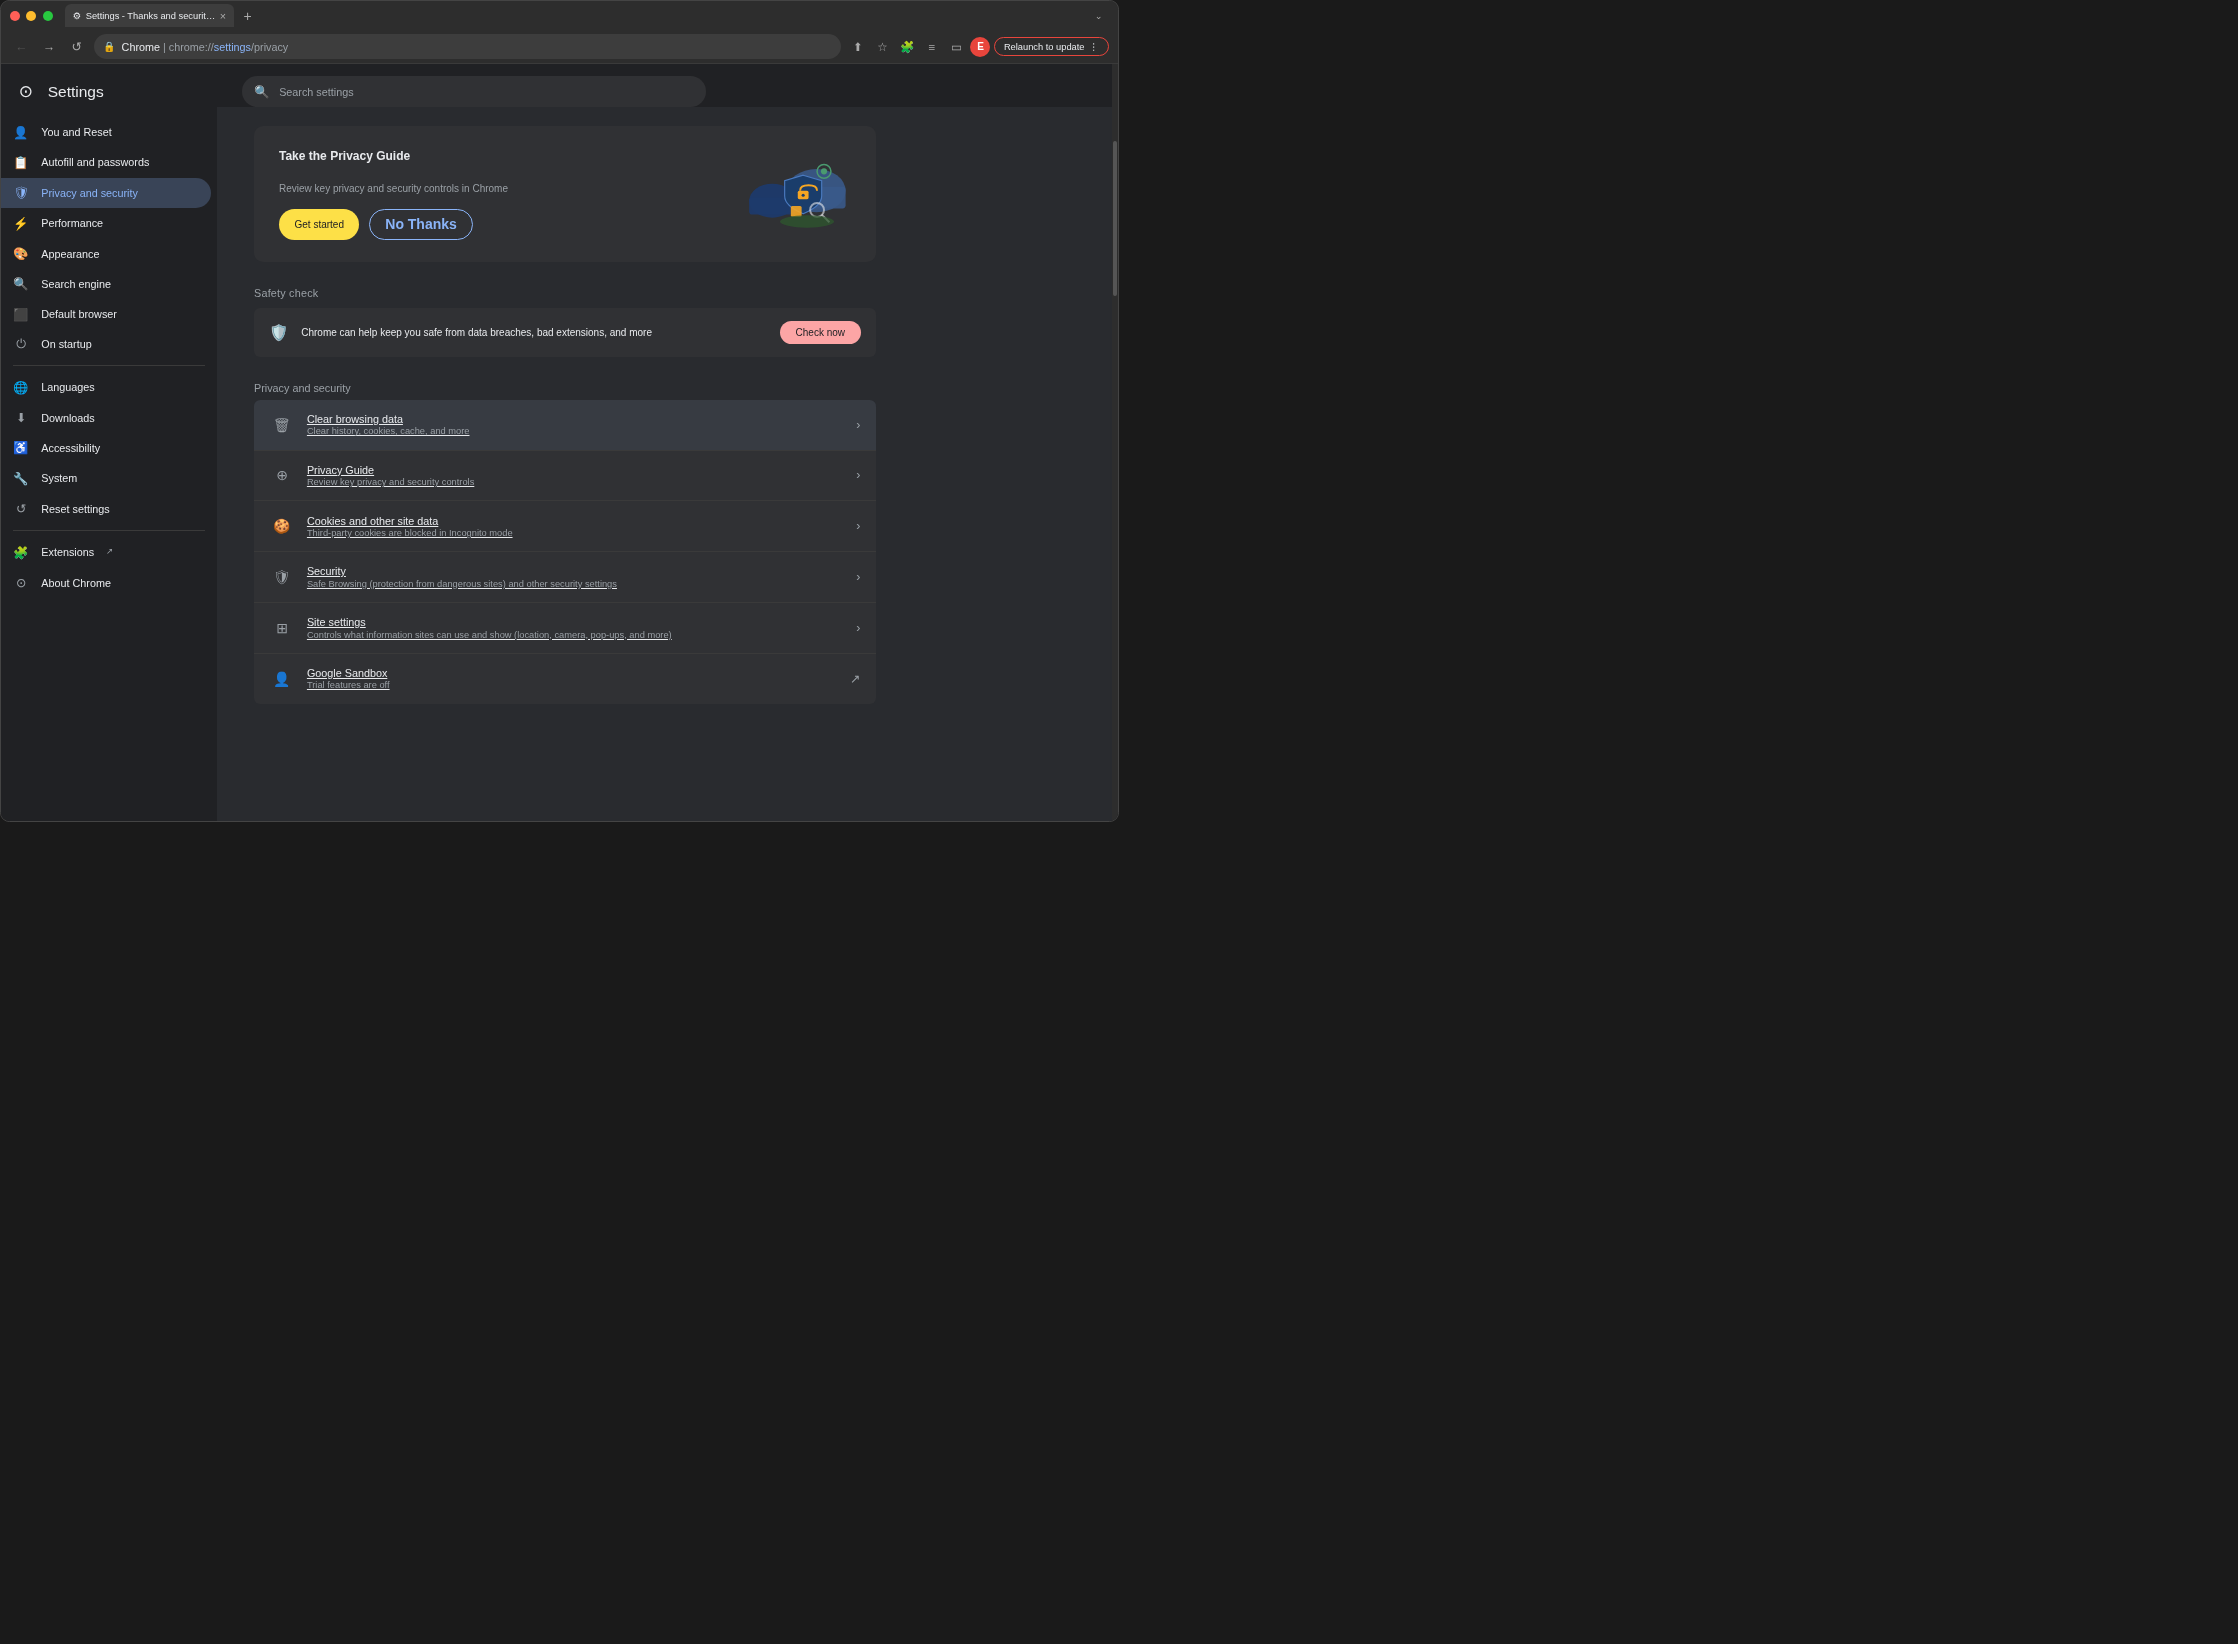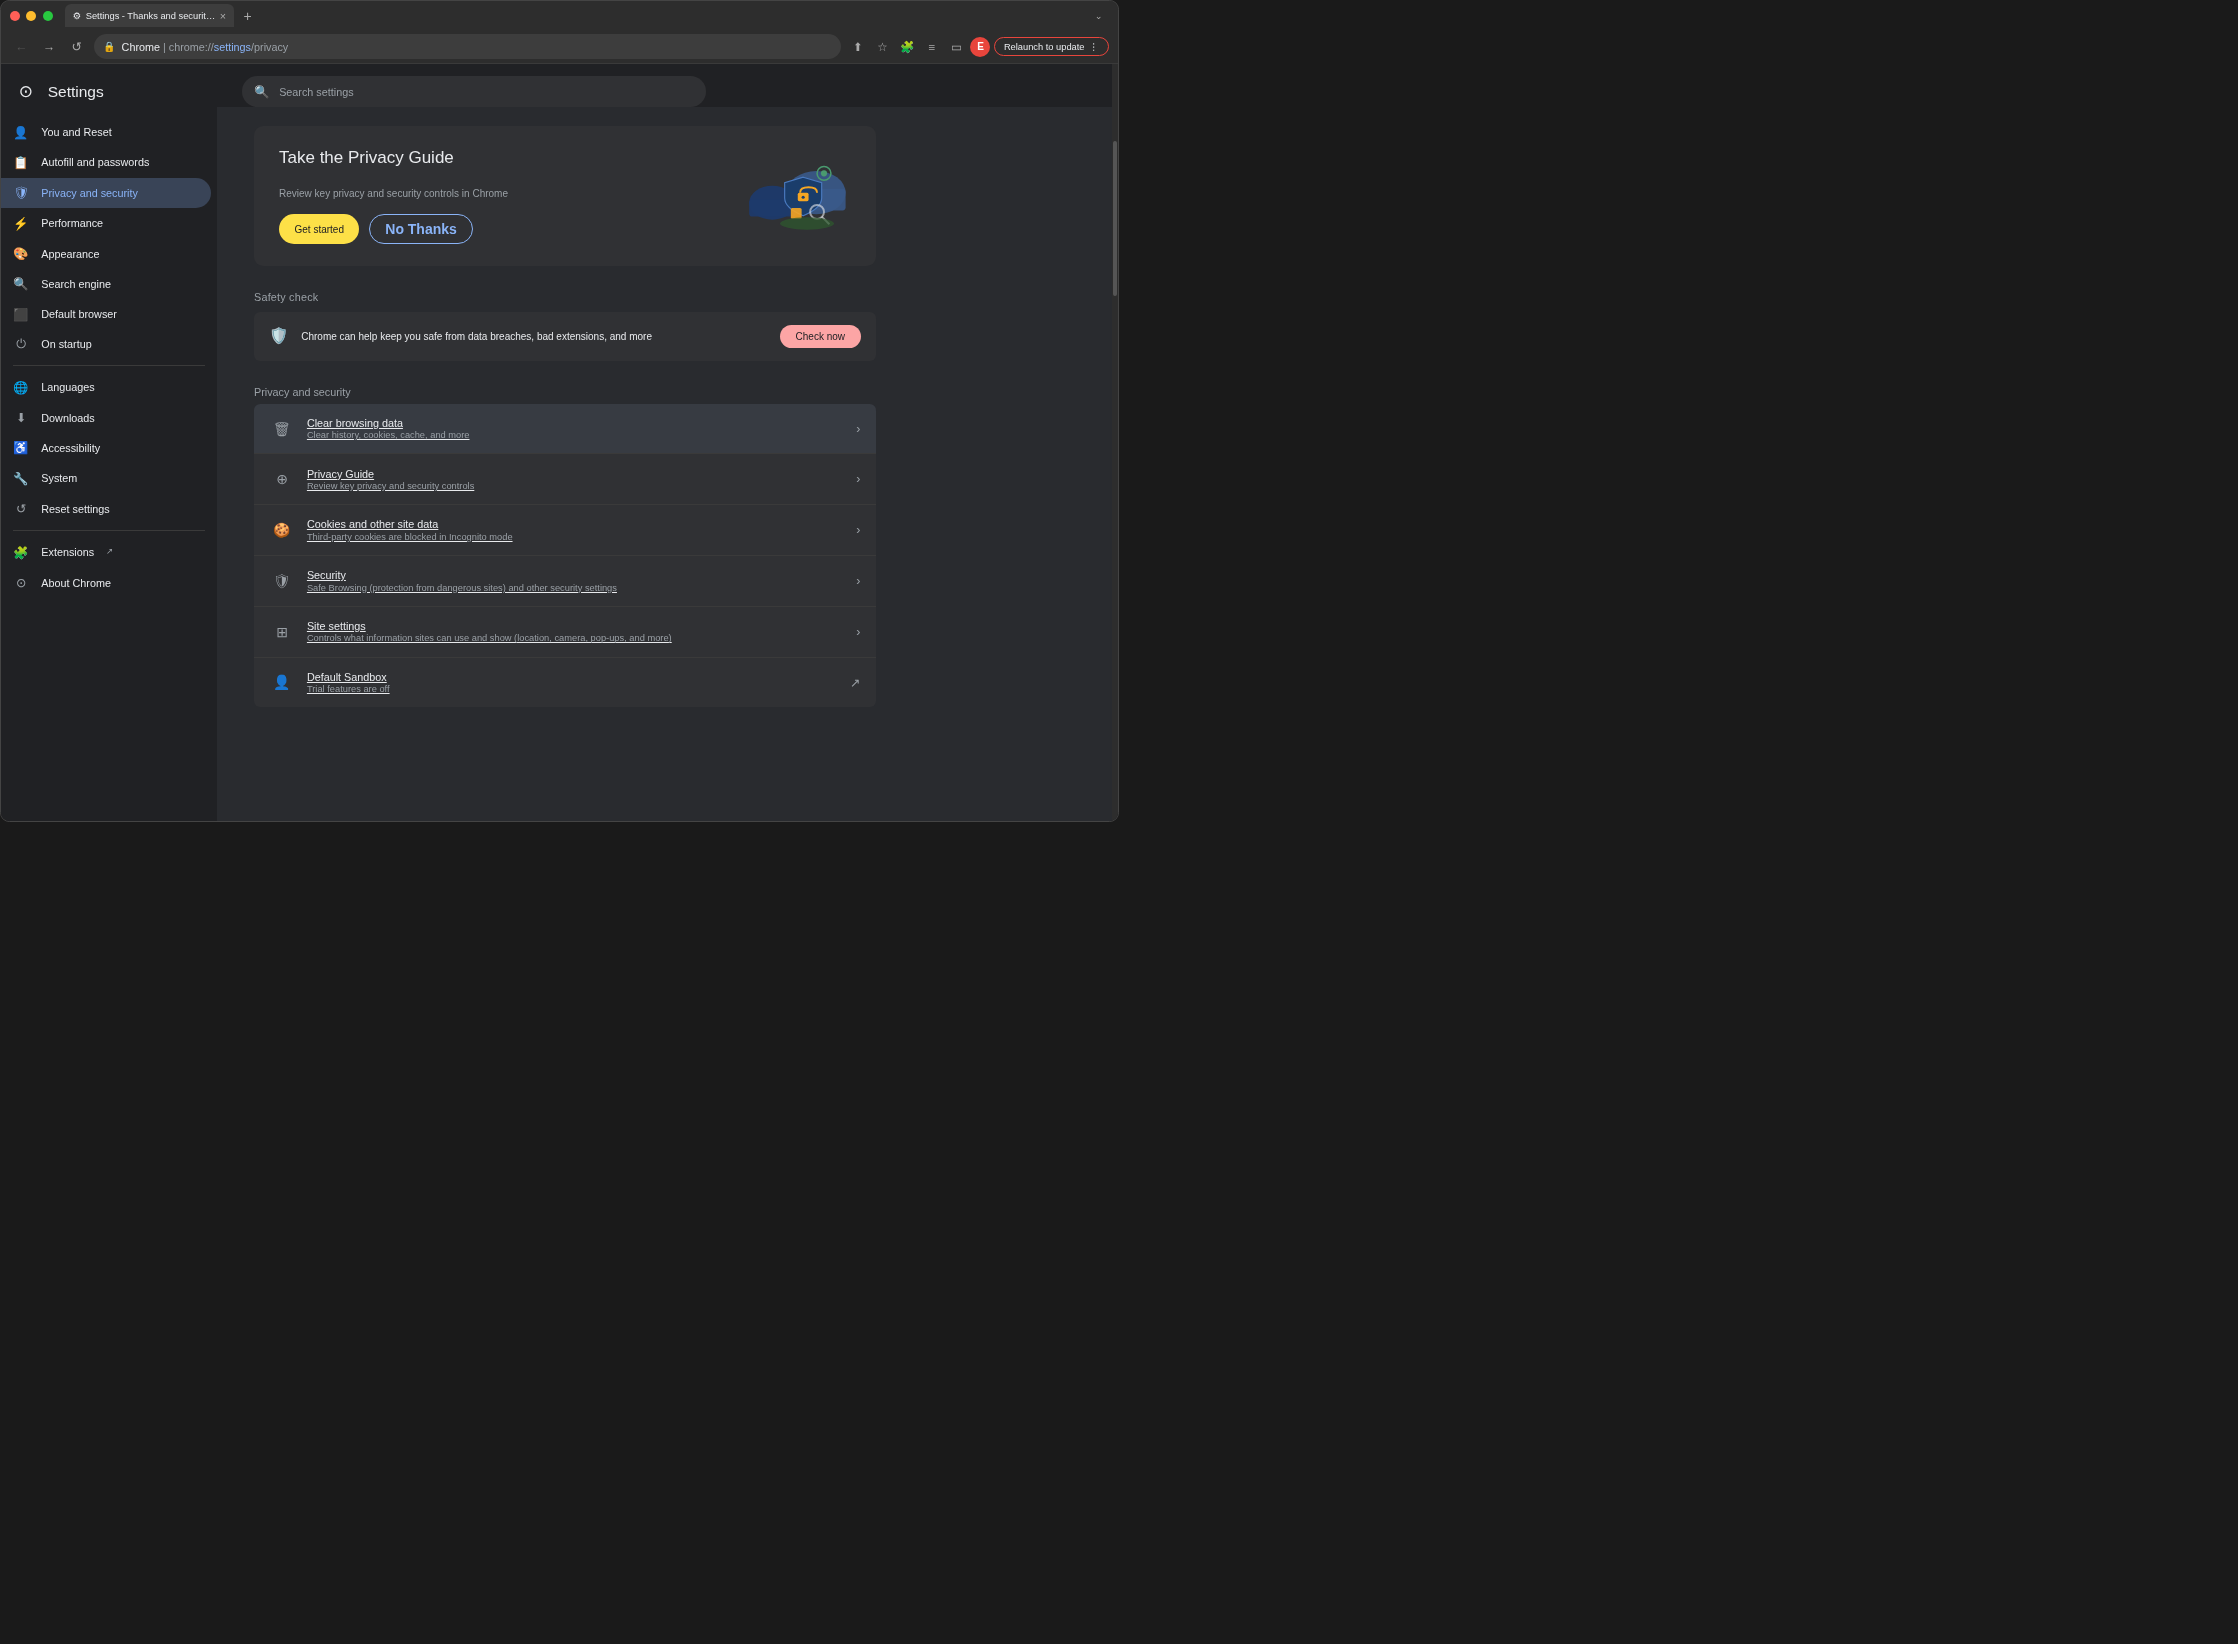--- a/index.html
+++ b/index.html
@@ -291,22 +291,22 @@
       background: #303134;
       border-radius: 9.3px;
       padding: 21.6px 25px;
       display: flex;
       align-items: center;
       justify-content: space-between;
       margin-bottom: 25px;
     }
     .banner-text { flex: 1; }
     .banner-title {
-      font-size: 17px;
-      font-weight: 400;
+      font-size: 12px;
+      font-weight: 700;
       color: #e8eaed;
       margin-bottom: 20px;
     }
     .banner-subtitle {
       font-size: 10px;
       color: #9aa0a6;
       margin-bottom: 15.5px;
     }
     .banner-buttons { display: flex; gap: 9.3px; }
     .btn-primary {
@@ -670,21 +670,21 @@
               <div class="row-icon">⊞</div>
               <div class="row-content">
                 <div class="row-title">Site settings</div>
                 <div class="row-subtitle">Controls what information sites can use and show (location, camera, pop-ups, and more)</div>
               </div>
               <span class="row-arrow">›</span>
             </div>
             <div class="settings-row">
               <div class="row-icon">👤</div>
               <div class="row-content">
-                <div class="row-title">Default Sandbox</div>
+                <div class="row-title">Google Sandbox</div>
                 <div class="row-subtitle">Trial features are off</div>
               </div>
               <span class="row-ext-icon">↗</span>
             </div>
           </div>
 
       </div>
     </div>
 
     <div class="scrollbar-track">

